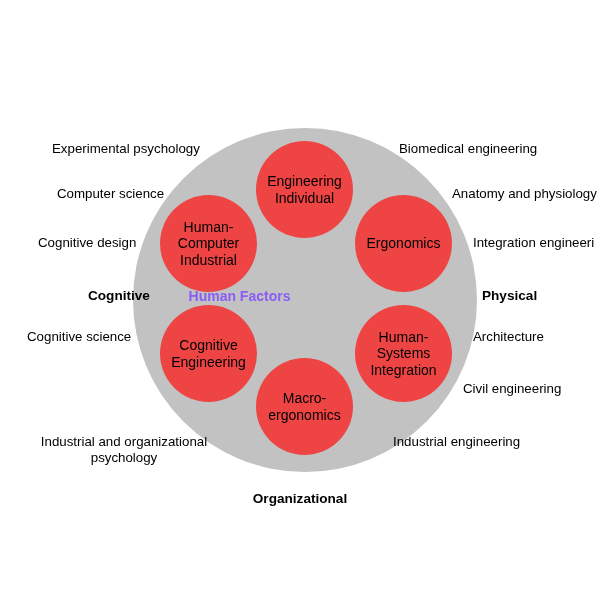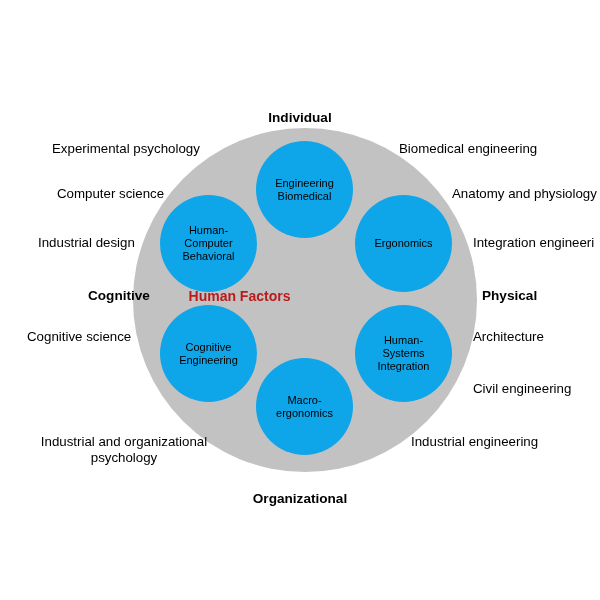--- a/index.html
+++ b/index.html
@@ -31,26 +31,26 @@
     border-radius: 50%;
     background: #c2c2c2;
   }
 
   
   .bubble {
     position: absolute;
     width: 97px;
     height: 97px;
     border-radius: 50%;
-    background: #0ea5e9;
+    background: #ef4444;
     display: flex;
     align-items: center;
     justify-content: center;
     text-align: center;
-    font-size: 11px;
+    font-size: 14px;
     line-height: 1.18;
     color: #000;
   }
   .bubble span { display: block; padding: 0 2px; }
 
   .b-engpsy  { left: 256px; top: 141px; }
   .b-ergo    { left: 355px; top: 195px; }
   .b-hsi     { left: 355px; top: 305px; }
   .b-macro   { left: 256px; top: 358px; }
   .b-cogeng  { left: 160px; top: 305px; }
@@ -58,21 +58,21 @@
 
   
   .center-label {
     position: absolute;
     left: 0;
     top: 288px;
     width: 479px;
     text-align: center;
     font-size: 14px;
     font-weight: bold;
-    color: #b91c1c;
+    color: #8b5cf6;
   }
 
   
   .axis-label {
     position: absolute;
     font-size: 13.6px;
     font-weight: bold;
     color: #000;
     white-space: nowrap;
   }
@@ -97,36 +97,36 @@
   .d-id    { left: 38px;  top: 235px; }
   .d-cogsci{ left: 27px;  top: 329px; text-align: right; }
   .d-behav { left: 18px;  top: 381px; }
   .d-iop   { left: 24px;  top: 434px; width: 200px; }
 
   
   .d-biomed{ left: 399px; top: 141px; }
   .d-anat  { left: 452px; top: 186px; }
   .d-mech  { left: 473px; top: 235px; }
   .d-arch  { left: 473px; top: 329px; }
-  .d-civil { left: 463px; top: 381px; margin-left: 10px; }
-  .d-ie    { left: 411px; top: 434px; }
+  .d-civil { left: 463px; top: 381px; }
+  .d-ie    { left: 393px; top: 434px; }
 </style>
 </head>
 <body>
 
 <div id="diagram">
 
   <div class="outer-circle"></div>
 
   <div class="center-label">Human Factors</div>
 
   <div class="bubble b-engpsy">
     <div>
       <span>Engineering</span>
-      <span>Biomedical</span>
+      <span>Individual</span>
     </div>
   </div>
 
   <div class="bubble b-ergo">
     <div>
       <span>Ergonomics</span>
     </div>
   </div>
 
   <div class="bubble b-hsi">
@@ -148,32 +148,31 @@
     <div>
       <span>Cognitive</span>
       <span>Engineering</span>
     </div>
   </div>
 
   <div class="bubble b-hci">
     <div>
       <span>Human-</span>
       <span>Computer</span>
-      <span>Behavioral</span>
+      <span>Industrial</span>
     </div>
   </div>
 
-  <div class="axis-label axis-individual">Individual</div>
   <div class="axis-label axis-organizational">Organizational</div>
   <div class="axis-label axis-cognitive">Cognitive</div>
   <div class="axis-label axis-physical">Physical</div>
 
   <div class="disc d-cs">Computer science</div>
   <div class="disc d-exp">Experimental psychology</div>
-  <div class="disc d-id">Industrial design</div>
+  <div class="disc d-id">Cognitive design</div>
   <div class="disc d-cogsci">Cognitive science</div>
   <div class="disc d-biomed">Biomedical engineering</div>
 
   <div class="disc wrap d-iop">Industrial and organizational psychology</div>
   <div class="disc d-anat">Anatomy and physiology</div>
   <div class="disc d-mech">Integration engineeri</div>
   <div class="disc d-arch">Architecture</div>
   <div class="disc d-civil">Civil engineering</div>
   <div class="disc d-ie">Industrial engineering</div>
 

